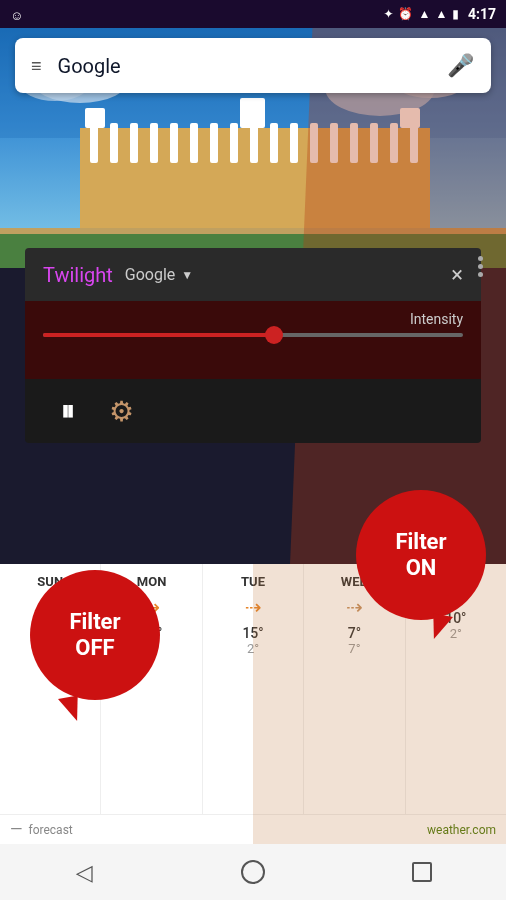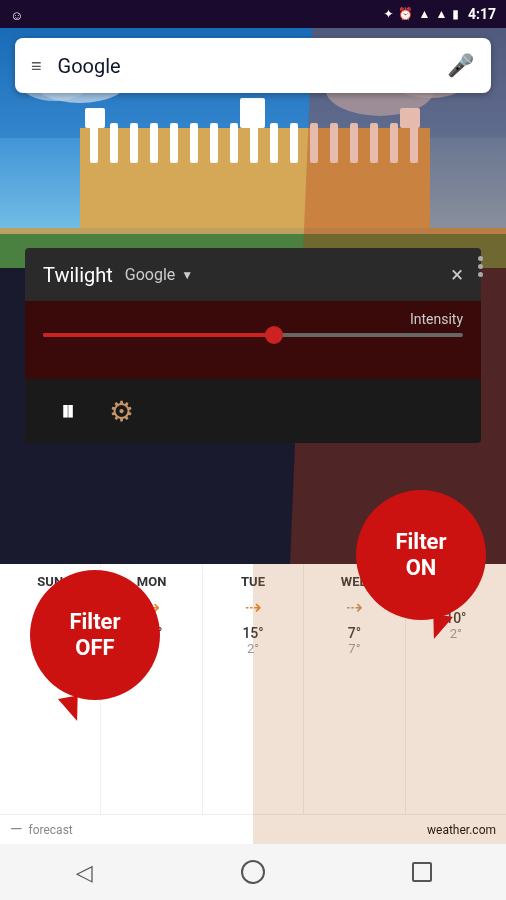--- a/index.html
+++ b/index.html
@@ -100,21 +100,21 @@
       overflow: hidden;
     }
 
     .twilight-header {
       background: #2a2a2a;
       padding: 14px 18px;
       display: flex;
       align-items: center;
     }
     .twilight-title {
-      color: #ffffff;
+      color: #d946ef;
       font-size: 20px;
       font-weight: 400;
       margin-right: 12px;
       text-align: center;
     }
     .profile-dropdown {
       display: flex;
       align-items: center;
       gap: 6px;
       flex: 1;
@@ -227,21 +227,21 @@
       align-items: center;
       padding: 0 10px;
       background: white;
       border-top: 1px solid #eee;
     }
     .forecast-label {
       color: #888;
       font-size: 12px;
     }
     .weather-com-label {
-      color: #000000;
+      color: #4d7c0f;
       font-size: 12px;
       position: absolute;
       right: 10px;
     }
 
     
     .nav-bar {
       position: absolute;
       bottom: 0;
       left: 0;

